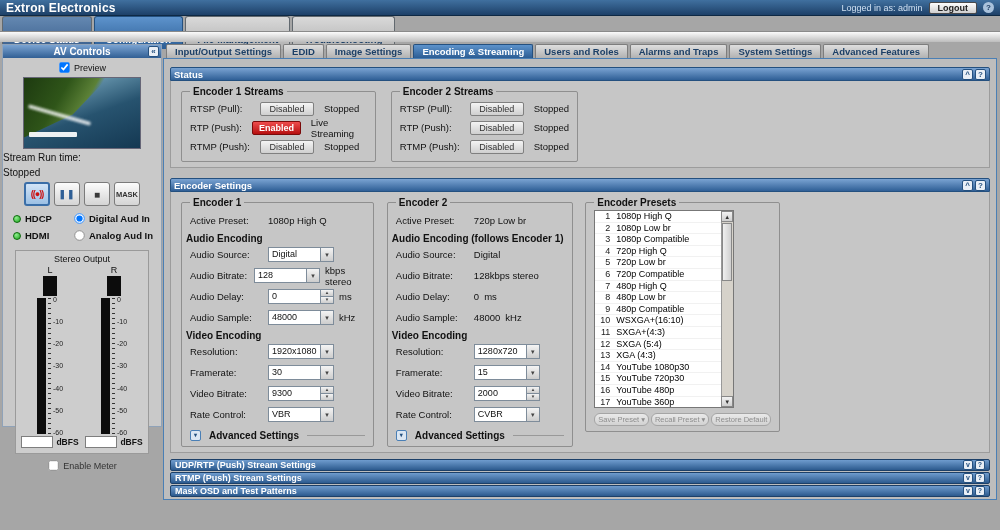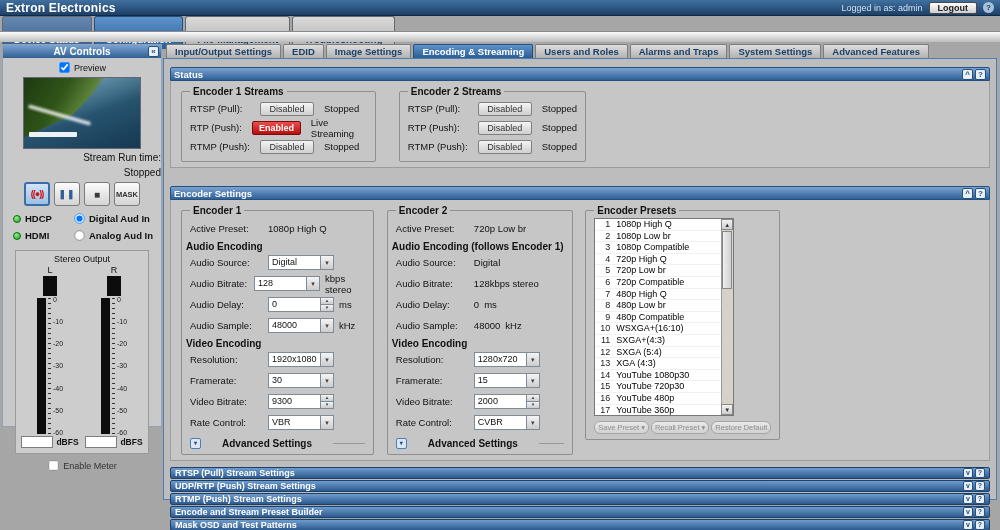--- a/index.html
+++ b/index.html
@@ -41,21 +41,21 @@
   .chk-row{display:flex;justify-content:center;align-items:center;gap:3px;font-size:9px;margin-top:3px;color:#111}
   .chk-row input{transform:scale(.8)}
   .preview-img{width:118px;height:72px;margin:3px auto 3px;position:relative;border:1px solid #667;
     background:linear-gradient(160deg,#9ec6da 0%,#58869f 30%,#27536f 55%,#143852 100%);overflow:hidden}
   .cliff{position:absolute;left:0;top:0;width:100%;height:100%;
     background:linear-gradient(120deg,#1d3a10 0%,#2f5519 30%,#5c8137 48%,rgba(92,129,55,0) 52%);
     clip-path:polygon(0 0,72% 0,42% 52%,0 85%)}
   .surf{position:absolute;left:3%;top:50%;width:56%;height:4px;background:rgba(255,255,255,.75);
     transform:rotate(16deg);border-radius:2px;filter:blur(1px)}
   .img-caption{position:absolute;left:5px;bottom:11px;width:48px;height:5px;background:rgba(255,255,255,.92);border-radius:1px}
-  .center-text{font-size:10px;text-align:right;color:#111}
+  .center-text{font-size:10px;text-align:left;color:#111}
   .transport{display:flex;justify-content:center;gap:4px;margin-top:4px}
   .tbtn{width:26px;height:24px;border:1px solid #7b7b7b;border-radius:3px;cursor:pointer;
     background:linear-gradient(180deg,#fcfcfc,#d4d4d4);display:flex;align-items:center;justify-content:center}
   .tbtn.selected{background:linear-gradient(180deg,#d2e4f7,#9cc0e4);border:2px solid #3a6ea8}
   .glyph-rec{color:#cc1111;font-weight:bold;font-size:9px;letter-spacing:-1px}
   .glyph-pause{color:#2f5f96;font-weight:bold;font-size:9px;letter-spacing:1px}
   .glyph-stop{color:#3a3a3a;font-size:10px}
   .glyph-mask{font-size:7.5px;font-weight:bold;color:#333}
   .io-grid{display:grid;grid-template-columns:60px 90px;margin:6px 0 0 10px;row-gap:4px;
     font-size:9.5px;font-weight:bold;color:#111;align-items:center}
@@ -118,21 +118,21 @@
   .combo .val{width:52px;background:#fff;border:1px solid #7e8c9a;border-right:none;font-size:9px;
     line-height:13px;padding:0 3px;overflow:hidden;white-space:nowrap}
   .combo .arrow{width:14px;background:linear-gradient(180deg,#f4f4f4,#cdcdcd);border:1px solid #7e8c9a;
     font-size:7px;color:#444;text-align:center;line-height:13px}
   .spin-arrows{width:14px;height:15px;display:flex;flex-direction:column}
   .spin-arrows span{flex:1;font-size:4.5px;line-height:6px;text-align:center;cursor:pointer;
     background:linear-gradient(180deg,#f4f4f4,#cdcdcd);border:1px solid #7e8c9a;color:#444}
   .spin-arrows span:first-child{border-bottom:none}
   .unit{margin-left:5px}
   .ro-val{min-width:52px}
-  .adv-row{display:flex;align-items:center;gap:21px;margin-top:5px;font-size:10px;font-weight:bold;color:#111}
+  .adv-row{display:flex;align-items:center;gap:8px;margin-top:5px;font-size:10px;font-weight:bold;color:#111}
   .adv-ico{width:11px;height:11px;background:#dce7f3;border:1px solid #4a7fb5;border-radius:2px;
     color:#24507f;font-size:6px;line-height:9px;text-align:center;cursor:pointer}
   .adv-line{flex:1;border-top:1px solid #999}
 
   
   .plist{width:140px;height:198px;background:#fff;border:1px solid #777;position:relative;overflow:hidden}
   .prow{display:flex;height:11.6px;line-height:11.6px;font-size:9px;border-bottom:1px solid #f1f1f1;cursor:pointer}
   .pnum{width:15px;text-align:right;color:#222;margin-right:6px}
   .pscroll{position:absolute;right:0;top:0;width:12px;height:100%;background:#d6d2ca;border-left:1px solid #999}
   .parrow{position:absolute;right:0;width:12px;height:11px;background:linear-gradient(180deg,#f2f2f2,#cfcfcf);
@@ -142,21 +142,21 @@
     background:linear-gradient(90deg,#efefef,#cfcfcf);border:1px solid #888}
   .pbtns{display:flex;gap:2px;margin-top:5px}
   .pbtn{font-size:7.5px;color:#8e8e8e;background:linear-gradient(180deg,#e9e9e9,#d2d2d2);
     border:1px solid #a5a5a5;border-radius:6px;padding:1px 3px;display:flex;align-items:center;gap:2px;cursor:default;white-space:nowrap}
 
   
   .bars{margin-top:6px;display:flex;flex-direction:column;gap:1px}
   .cbar{height:12px;background:linear-gradient(180deg,#6f9cce,#2c5a8e);border:1px solid #1d4068;
     border-radius:2px;display:flex;align-items:center;justify-content:space-between;padding:0 4px;cursor:pointer}
   .cbar .t{color:#fff;font-size:9px;font-weight:bold}
-  .mr8{margin-right:8px}.mr10{margin-right:18px}
+  .mr8{margin-right:8px}.mr10{margin-right:10px}
 </style>
 </head>
 <body>
 
 <div class="topbar">
   <div class="brand">Extron Electronics</div>
   <div class="top-right">
     <span>Logged in as: admin</span>
     <button class="logout-btn">Logout</button>
     <span class="help-round">?</span>
@@ -326,21 +326,21 @@
         <span class="st-status">Stopped</span>
         </div>
       <div class="st-row">
           <span class="st-lbl">RTMP (Push):</span>
         <button class="st-btn">Disabled</button>
         <span class="st-status">Stopped</span>
         </div>
     </fieldset>
   </div>
 
-  <div class="sec-header" style="margin-top:18px">
+  <div class="sec-header" style="margin-top:10px">
     <span class="sec-title">Encoder Settings</span>
     <span class="sec-icons">
       <span class="hdr-ico">^</span>
       <span class="hdr-ico">?</span>
     </span>
   </div>
   <div class="sec-body">
 
     
     <fieldset class="fs mr8" style="width:186px">
@@ -596,51 +596,37 @@
           </span>
         <span class="pbtn">
             <span>Restore Default</span>
           </span>
       </div>
     </fieldset>
   </div>
 
   <div class="bars">
 
-      <div class="cbar">
-        <span class="t">RTSP (Pull) Stream Settings</span>
-        <span class="sec-icons">
-          <span class="hdr-ico small">v</span>
-          <span class="hdr-ico small">?</span>
-        </span>
-      </div>
 
       <div class="cbar">
         <span class="t">UDP/RTP (Push) Stream Settings</span>
         <span class="sec-icons">
           <span class="hdr-ico small">v</span>
           <span class="hdr-ico small">?</span>
         </span>
       </div>
 
       <div class="cbar">
         <span class="t">RTMP (Push) Stream Settings</span>
         <span class="sec-icons">
           <span class="hdr-ico small">v</span>
           <span class="hdr-ico small">?</span>
         </span>
       </div>
 
-      <div class="cbar">
-        <span class="t">Encode and Stream Preset Builder</span>
-        <span class="sec-icons">
-          <span class="hdr-ico small">v</span>
-          <span class="hdr-ico small">?</span>
-        </span>
-      </div>
 
       <div class="cbar">
         <span class="t">Mask OSD and Test Patterns</span>
         <span class="sec-icons">
           <span class="hdr-ico small">v</span>
           <span class="hdr-ico small">?</span>
         </span>
       </div>
 
     </div>

